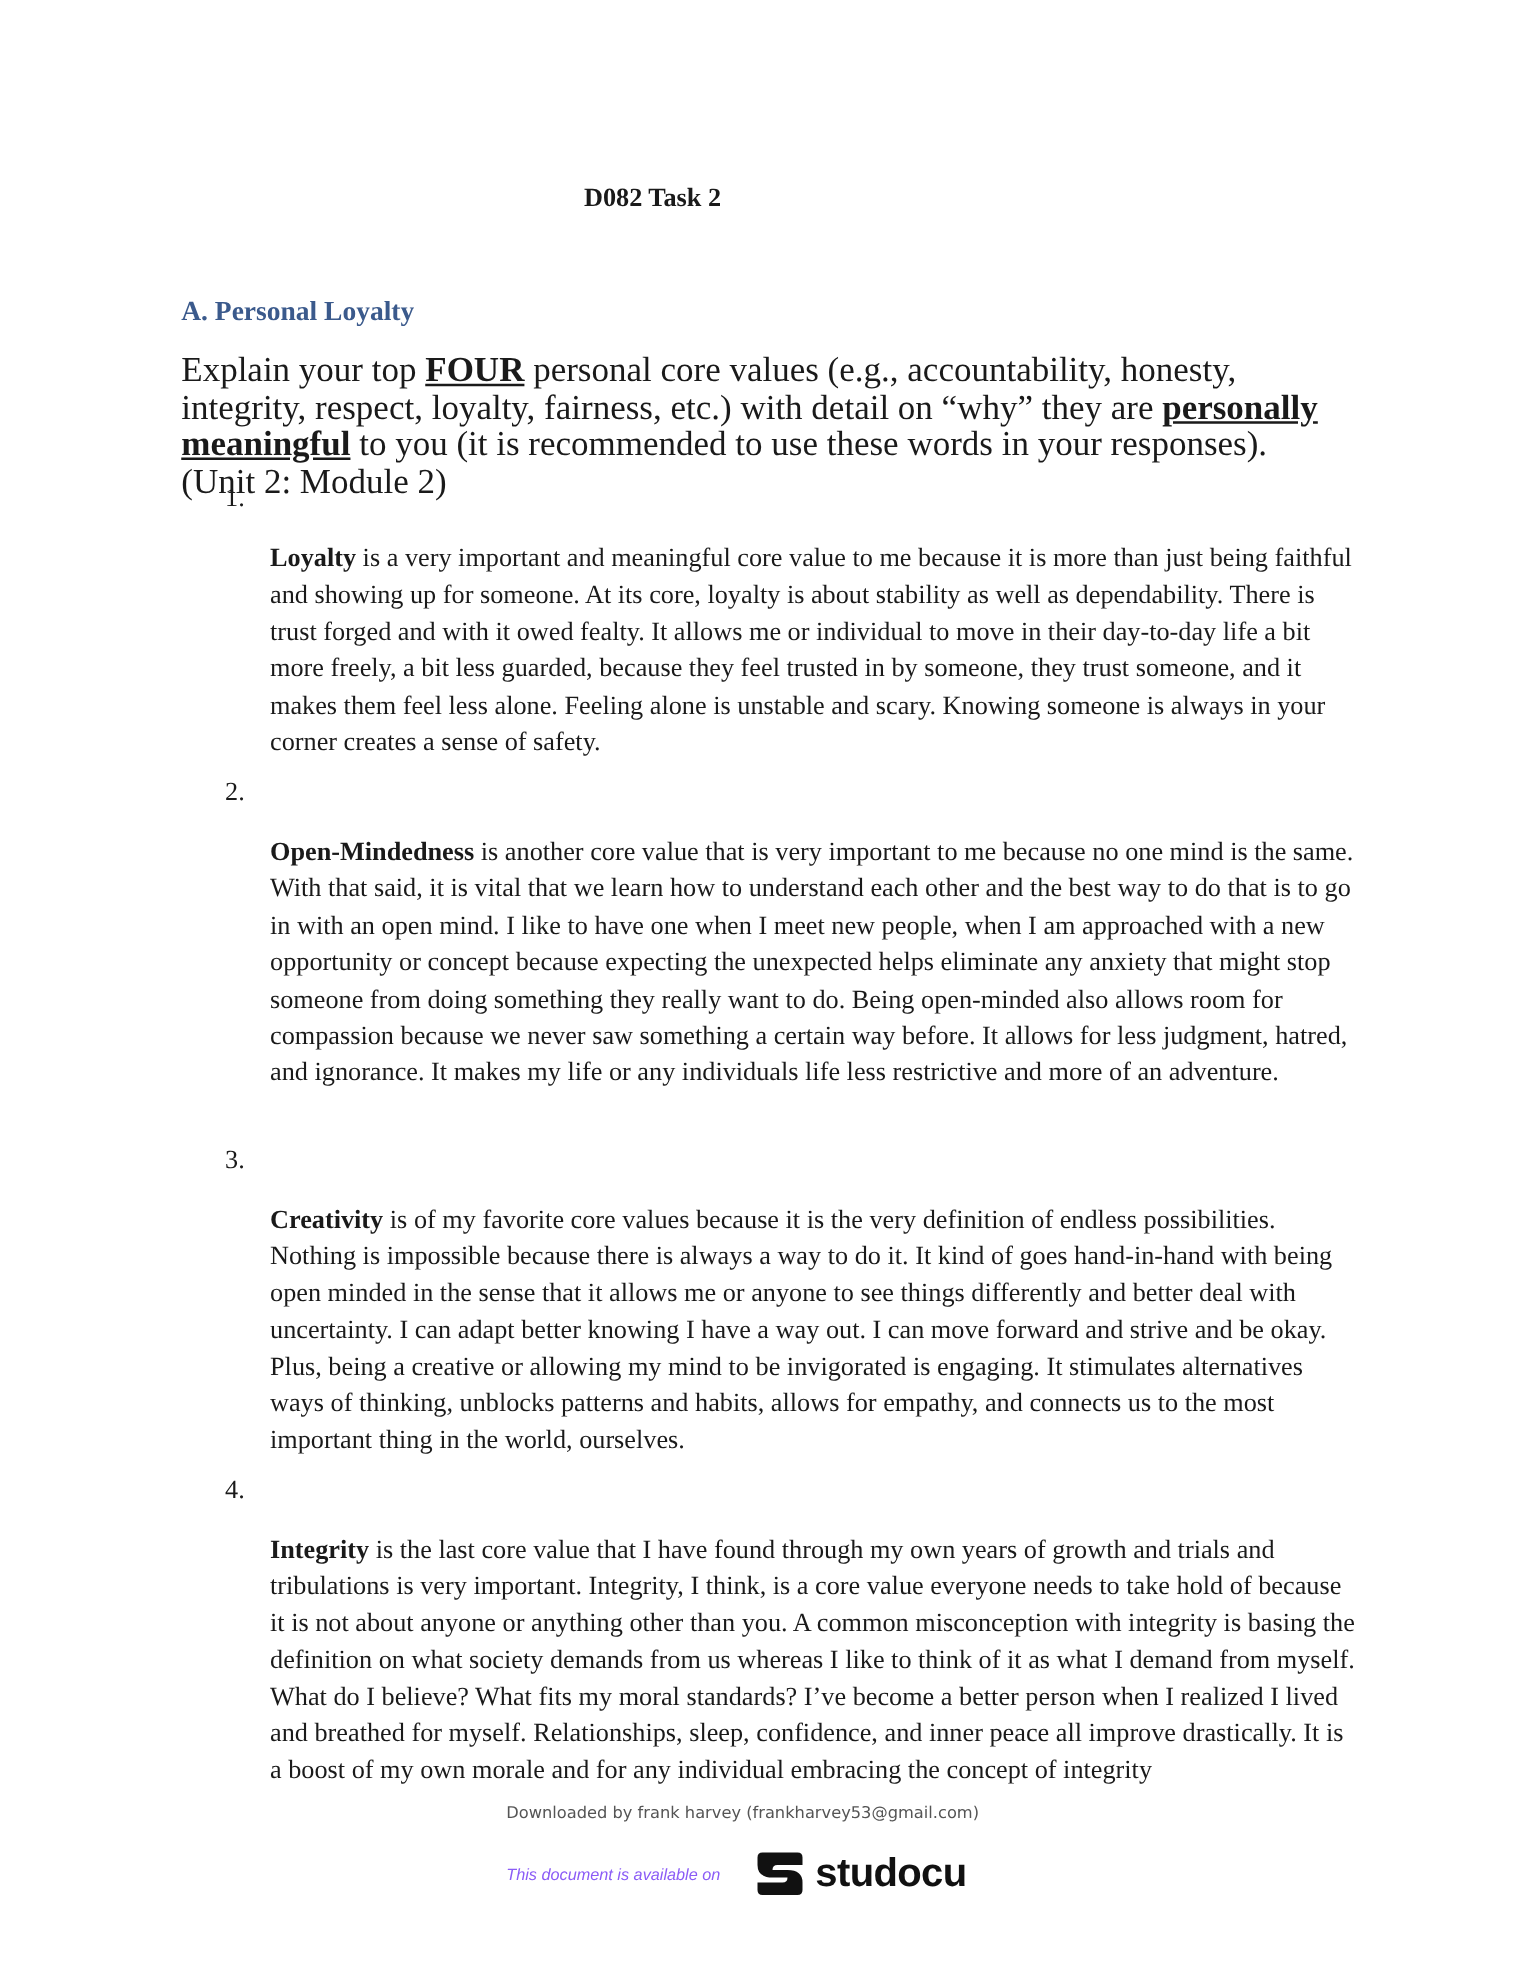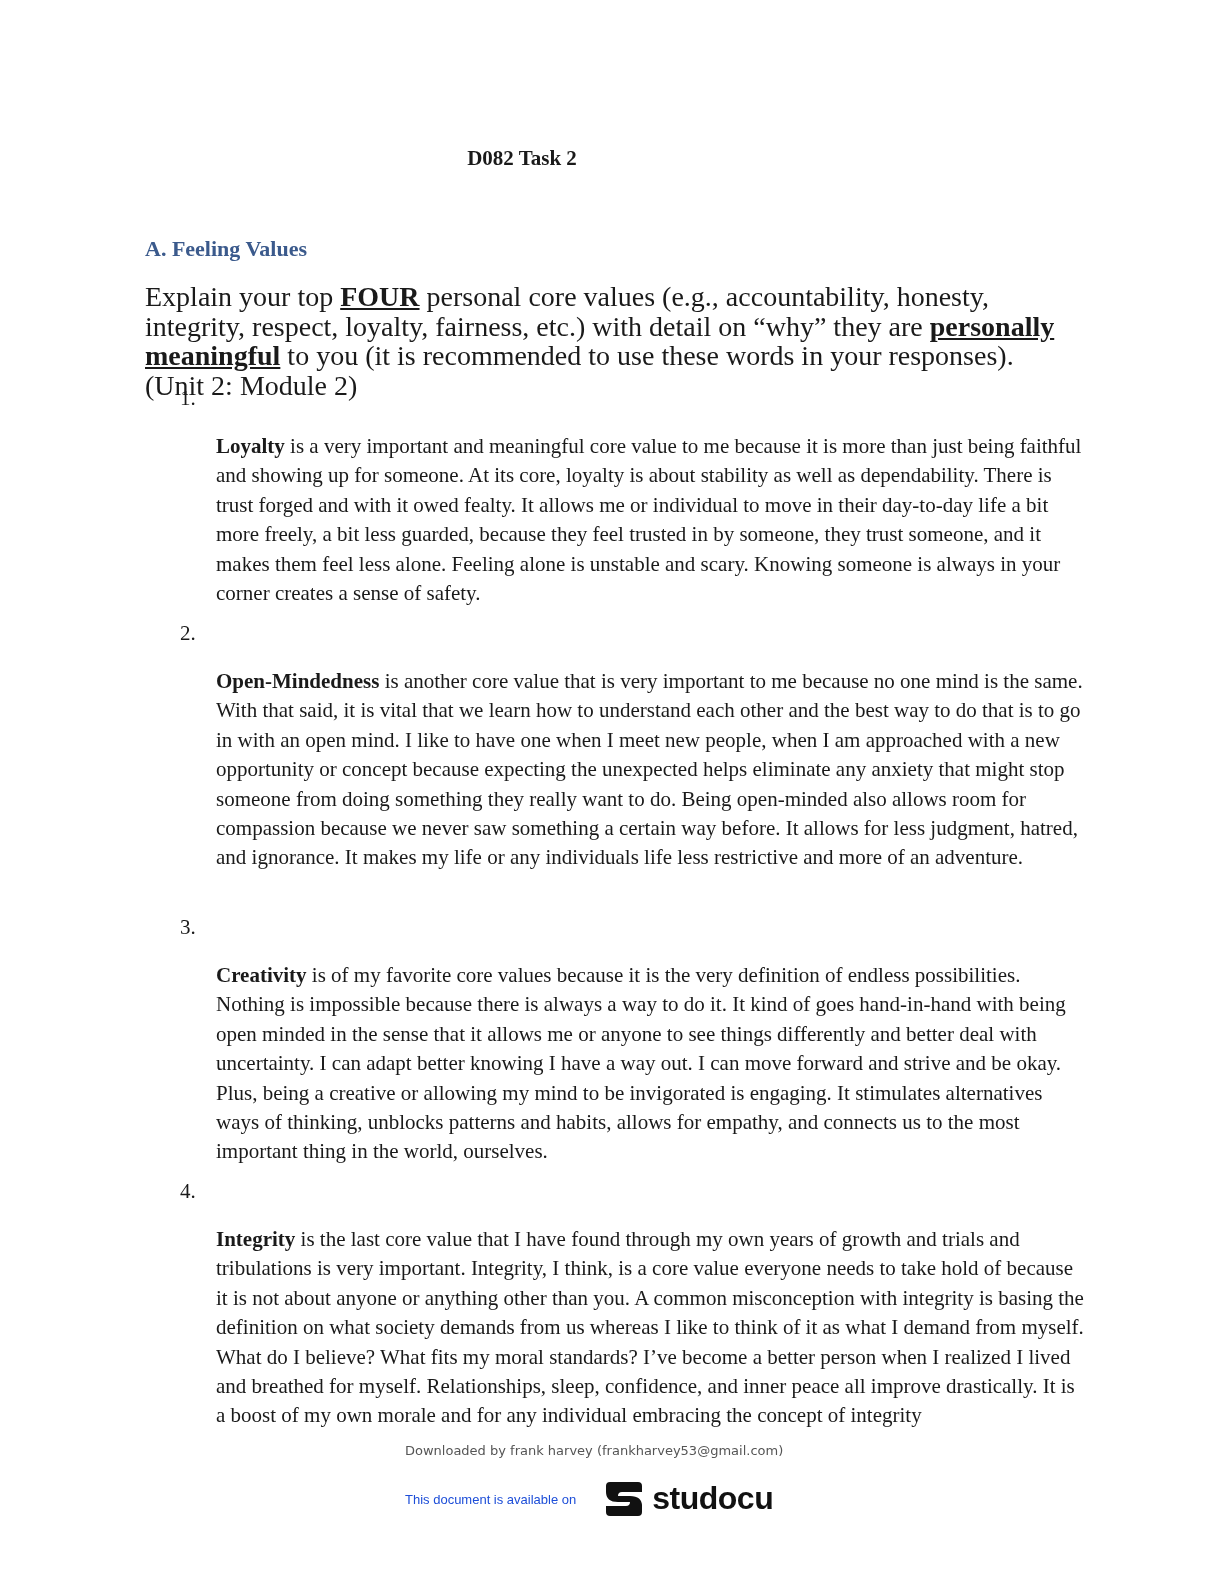--- a/index.html
+++ b/index.html
@@ -6,32 +6,32 @@
   body { width: 1224px; height: 1584px; position: relative; overflow: hidden; font-family: "Liberation Serif", serif; color: #1a1a1a; }
   .title { position: absolute; top: 146px; left: 0; width: 1044px; text-align: center; font-weight: bold; font-size: 21px; }
   .section-heading { position: absolute; top: 236px; left: 145px; font-size: 22px; font-weight: bold; color: #3b5a8c; }
   .intro { position: absolute; top: 282px; left: 145px; width: 920px; font-size: 28px; line-height: 29.5px; }
   .intro b { text-decoration: underline; }
   .list { position: absolute; left: 145px; width: 940px; font-size: 21px; line-height: 29.4px; }
   .item { position: absolute; left: 0; width: 940px; }
   .num { position: absolute; left: 35px; top: 0; width: 30px; }
   .body-text { margin-left: 71px; margin-top: 48px; }
   .footer-line1 { position: absolute; top: 1480px; left: 405px; display: flex; align-items: center; }
-  .avail { font-family: "Liberation Sans", sans-serif; font-size: 13px; color: #1d4ed8; margin-right: 28px; }
+  .avail { font-family: "Liberation Sans", sans-serif; font-size: 13px; color: #8b5cf6; margin-right: 28px; font-style: italic; }
   .logo { display: flex; align-items: flex-start; }
   .logo-mark { width: 40px; height: 38px; margin-right: 8px; }
   .logo-text { font-family: "Liberation Sans", sans-serif; font-weight: bold; font-size: 32px; color: #111; letter-spacing: -0.5px; }
   .footer-line2 { position: absolute; top: 1443px; left: 405px; font-family: "DejaVu Sans", sans-serif; font-size: 13px; color: #555; }
 </style>
 </head>
 <body>
 
 <div class="title">D082 Task 2</div>
 
-<div class="section-heading">A. Feeling Values</div>
+<div class="section-heading">A. Personal Loyalty</div>
 
 <div class="intro"><span>Explain your top </span><b>FOUR</b><span> personal core values (e.g., accountability, honesty, integrity, respect, loyalty, fairness, etc.) with detail on “why” they are </span><b>personally meaningful</b><span> to you (it is recommended to use these words in your responses). (Unit 2: Module 2)</span></div>
 
 <div class="list">
   <div class="item" style="top:384px;">
     <span class="num">1.</span>
     <div class="body-text"><b>Loyalty</b><span> is a very important and meaningful core value to me because it is more than just being faithful and showing up for someone. At its core, loyalty is about stability as well as dependability. There is trust forged and with it owed fealty. It allows me or individual to move in their day-to-day life a bit more freely, a bit less guarded, because they feel trusted in by someone, they trust someone, and it makes them feel less alone. Feeling alone is unstable and scary.  Knowing someone is always in your corner creates a sense of safety.</span></div>
   </div>
   <div class="item" style="top:619px;">
     <span class="num">2.</span>

